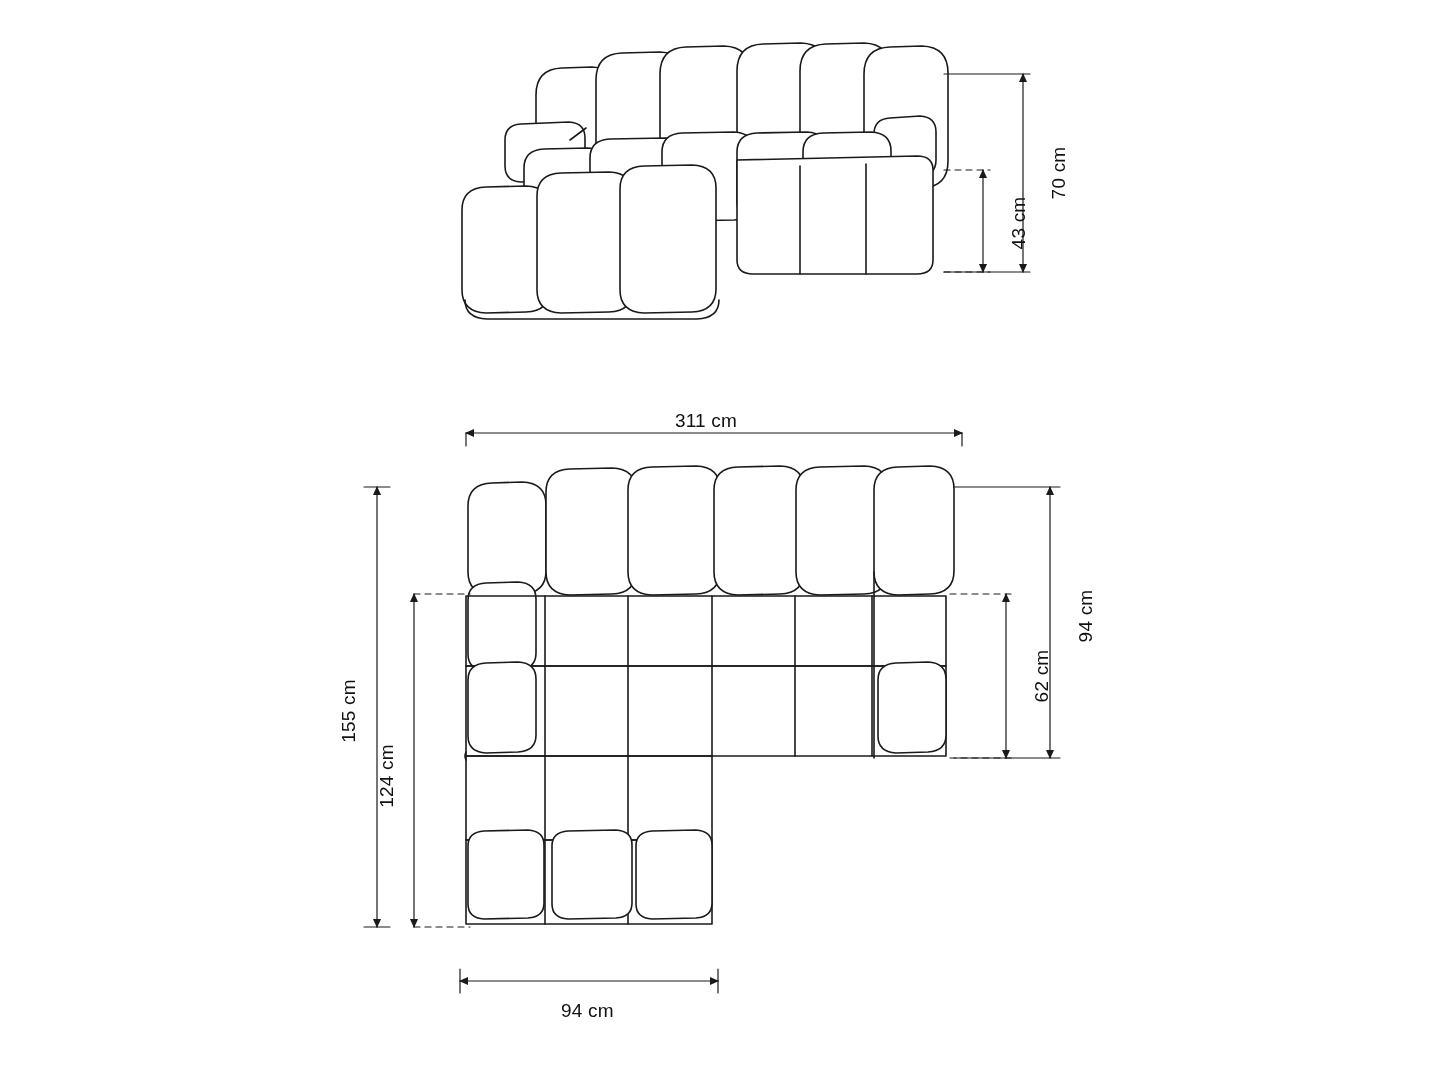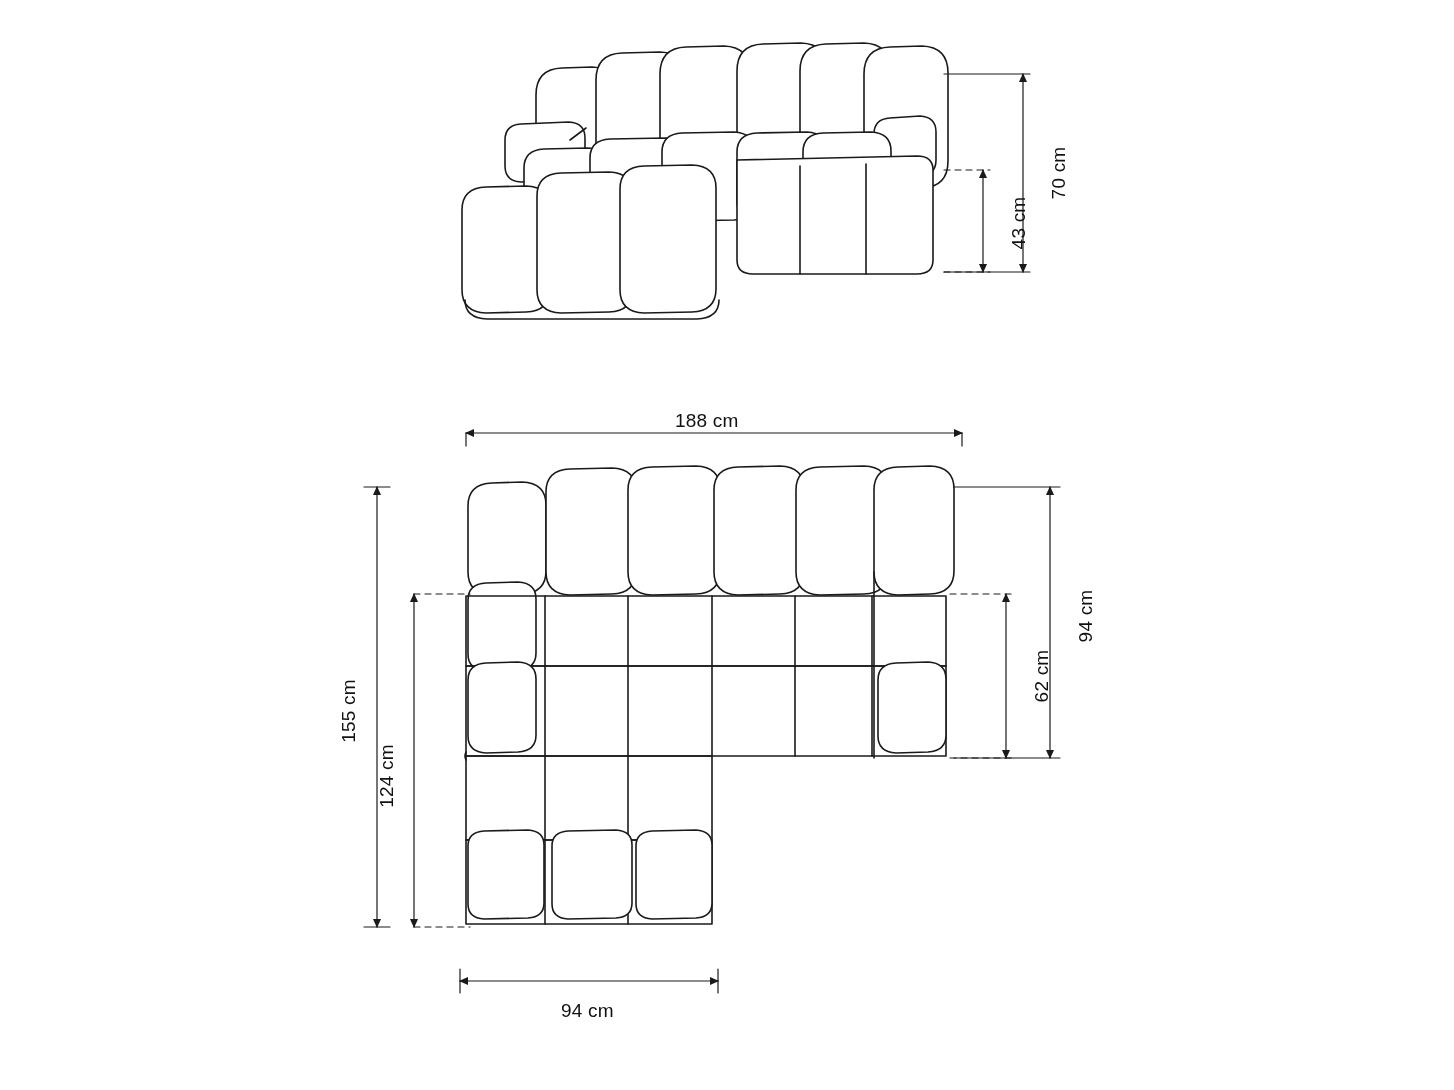--- a/index.html
+++ b/index.html
@@ -173,21 +173,21 @@
         <path d="M468 977 l-9 4 l9 4 z" fill="#1a1a1a" stroke="none"></path>
         <path d="M710 977 l9 4 l-9 4 z" fill="#1a1a1a" stroke="none"></path>
       </g>
     </g>
   </svg>
 
   <div class="dim-label vert rot-ccw" style="left:1033px; top:162px;">70 cm</div>
 
   <div class="dim-label vert rot-ccw" style="left:993px; top:212px;">43 cm</div>
 
-  <div class="dim-label" style="left:675px; top:410px;">188 cm</div>
+  <div class="dim-label" style="left:675px; top:410px;">311 cm</div>
 
   <div class="dim-label vert rot-ccw" style="left:317px; top:700px;">155 cm</div>
 
   <div class="dim-label vert rot-ccw" style="left:355px; top:765px;">124 cm</div>
 
   <div class="dim-label vert rot-ccw" style="left:1060px; top:605px;">94 cm</div>
 
   <div class="dim-label vert rot-ccw" style="left:1016px; top:665px;">62 cm</div>
 
   <div class="dim-label" style="left:561px; top:1000px;">94 cm</div>

